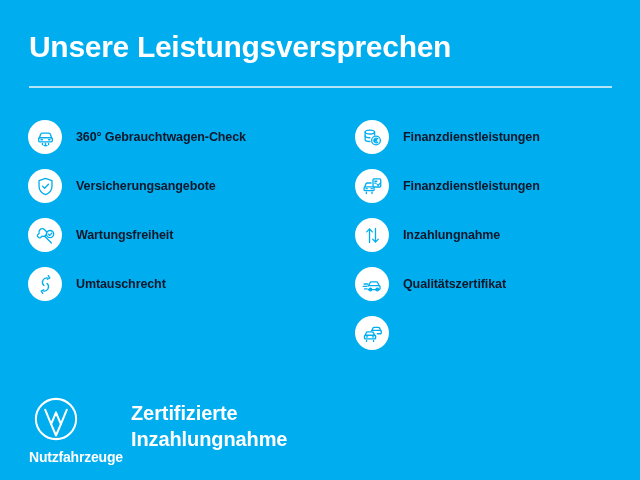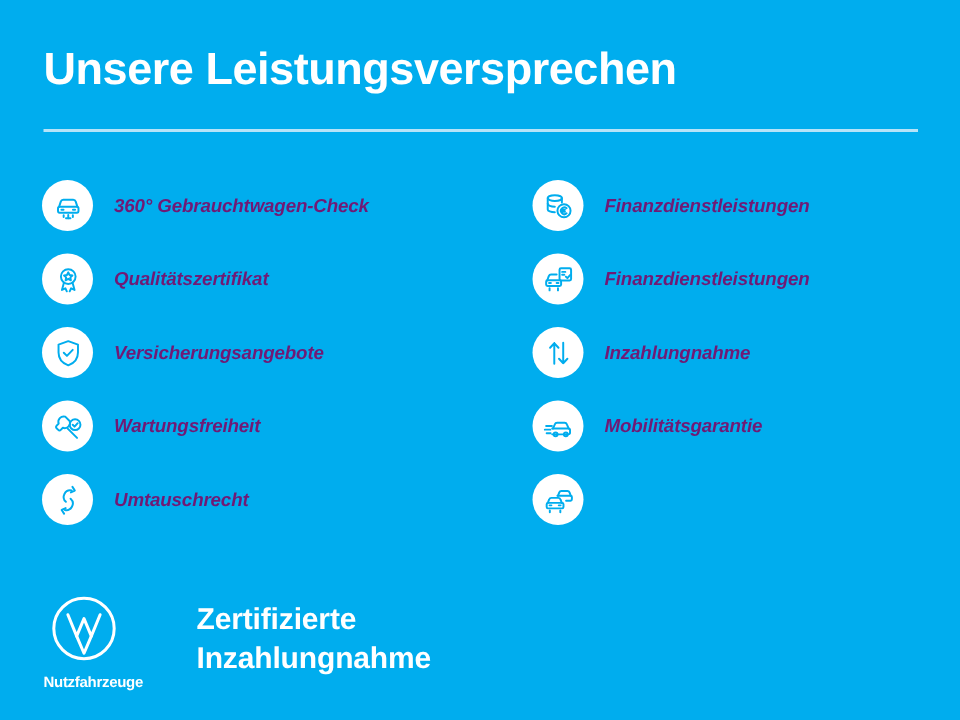--- a/index.html
+++ b/index.html
@@ -59,43 +59,42 @@
     display:flex;
     align-items:center;
     justify-content:center;
   }
   .badge svg { display:block; }
 
   .row-label {
     margin-left:14px;
     font-size:12.5px;
     font-weight:bold;
-    color:#701a75;
+    color:#0f172a;
     letter-spacing:-0.1px;
     white-space:nowrap;
-    font-style:italic;
   }
 
   
   .footer {
     position:absolute;
     left:29px; top:396px;
     display:flex;
     align-items:flex-start;
   }
   .logo-block {
     width:72px;
     display:flex;
     flex-direction:column;
     align-items:flex-start;
   }
   .vw-mark { display:block; margin-left:4px; }
   .vw-sub {
     margin-top:3px;
-    font-size:10px;
+    font-size:14px;
     font-weight:bold;
     color:#FFFFFF;
     letter-spacing:-0.2px;
     white-space:nowrap;
   }
   .footer-text {
     margin-left:30px;
     margin-top:5px;
     font-size:20px;
     font-weight:bold;
@@ -121,30 +120,20 @@
           <path d="M5 12.5l1.3-4a2 2 0 0 1 1.9-1.4h7.6a2 2 0 0 1 1.9 1.4l1.3 4"></path>
           <rect x="4.2" y="12.3" width="15.6" height="4.6" rx="1.2"></rect>
           <path d="M6.8 14.6h1.6M15.6 14.6h1.6"></path>
           <path d="M8.5 18.8v1.4M15.5 18.8v1.4M12 18.6v2.6"></path>
           <path d="M10.3 21.2h3.4"></path>
         </svg>
       </span>
       <span class="row-label">360° Gebrauchtwagen-Check</span>
     </div>
 
-    <div class="row">
-      <span class="badge">
-        <svg width="21" height="21" viewBox="0 0 24 24" fill="none" stroke="#00ADEE" stroke-width="1.5" stroke-linecap="round" stroke-linejoin="round">
-          <circle cx="12" cy="9.6" r="5.6"></circle>
-          <path d="M12 6.4l1 2 2.2.3-1.6 1.5.4 2.2-2-1.1-2 1.1.4-2.2-1.6-1.5 2.2-.3z"></path>
-          <path d="M8.6 14.6l-1.4 5.2 2.6-1.3 1.1 2.3M15.4 14.6l1.4 5.2-2.6-1.3-1.1 2.3"></path>
-        </svg>
-      </span>
-      <span class="row-label">Qualitätszertifikat</span>
-    </div>
 
     <div class="row">
       <span class="badge">
         <svg width="21" height="21" viewBox="0 0 24 24" fill="none" stroke="#00ADEE" stroke-width="1.5" stroke-linecap="round" stroke-linejoin="round">
           <path d="M12 2.8l7.4 2.6v6c0 4.6-3 8.2-7.4 9.8-4.4-1.6-7.4-5.2-7.4-9.8v-6z"></path>
           <path d="M8.6 11.6l2.4 2.4 4.4-4.6"></path>
         </svg>
       </span>
       <span class="row-label">Versicherungsangebote</span>
     </div>
@@ -218,21 +207,21 @@
     <div class="row">
       <span class="badge">
         <svg width="21" height="21" viewBox="0 0 24 24" fill="none" stroke="#00ADEE" stroke-width="1.5" stroke-linecap="round" stroke-linejoin="round">
           <path d="M7.6 13.4l1.4-3.2A1.9 1.9 0 0 1 10.8 9h5.6a1.9 1.9 0 0 1 1.8 1.2l1.4 3.2"></path>
           <path d="M7 13.3h12.4a1.2 1.2 0 0 1 1.2 1.2v2.1a1.2 1.2 0 0 1-1.2 1.2H7"></path>
           <circle cx="9.6" cy="17.8" r="1.5"></circle>
           <circle cx="17.4" cy="17.8" r="1.5"></circle>
           <path d="M2.4 11.4h4.4M1.4 14.2h4.2M2.8 17h3"></path>
         </svg>
       </span>
-      <span class="row-label">Mobilitätsgarantie</span>
+      <span class="row-label">Qualitätszertifikat</span>
     </div>
 
     <div class="row">
       <span class="badge">
         <svg width="21" height="21" viewBox="0 0 24 24" fill="none" stroke="#00ADEE" stroke-width="1.5" stroke-linecap="round" stroke-linejoin="round">
           <path d="M11.4 8.6l1-2.6A1.7 1.7 0 0 1 14 4.9h4.6a1.7 1.7 0 0 1 1.6 1.1l1 2.6"></path>
           <path d="M11 8.5h10a1 1 0 0 1 1 1v1.8a1 1 0 0 1-1 1h-3.4"></path>
           <path d="M3.6 14.2l1.1-2.8A1.8 1.8 0 0 1 6.4 10.2h5.2a1.8 1.8 0 0 1 1.7 1.2l1.1 2.8"></path>
           <rect x="2.8" y="14" width="12.8" height="4.2" rx="1.1"></rect>
           <path d="M5 15.9h1.4M12 15.9h1.4"></path>

